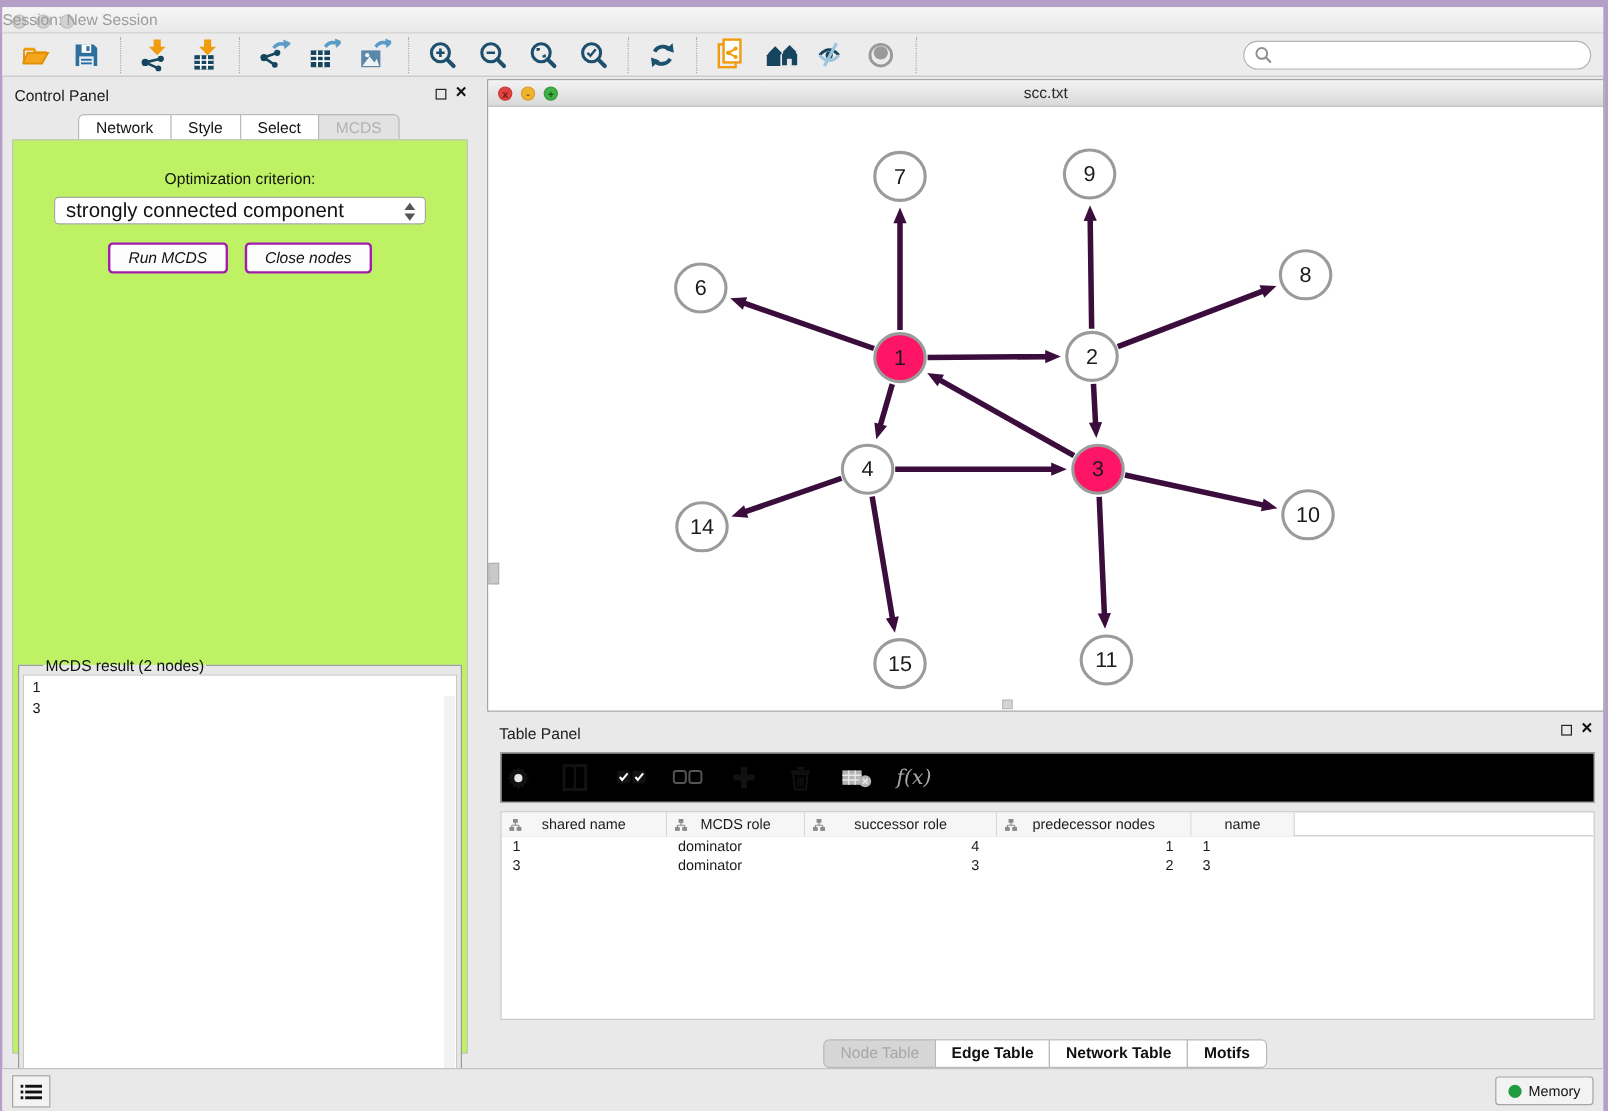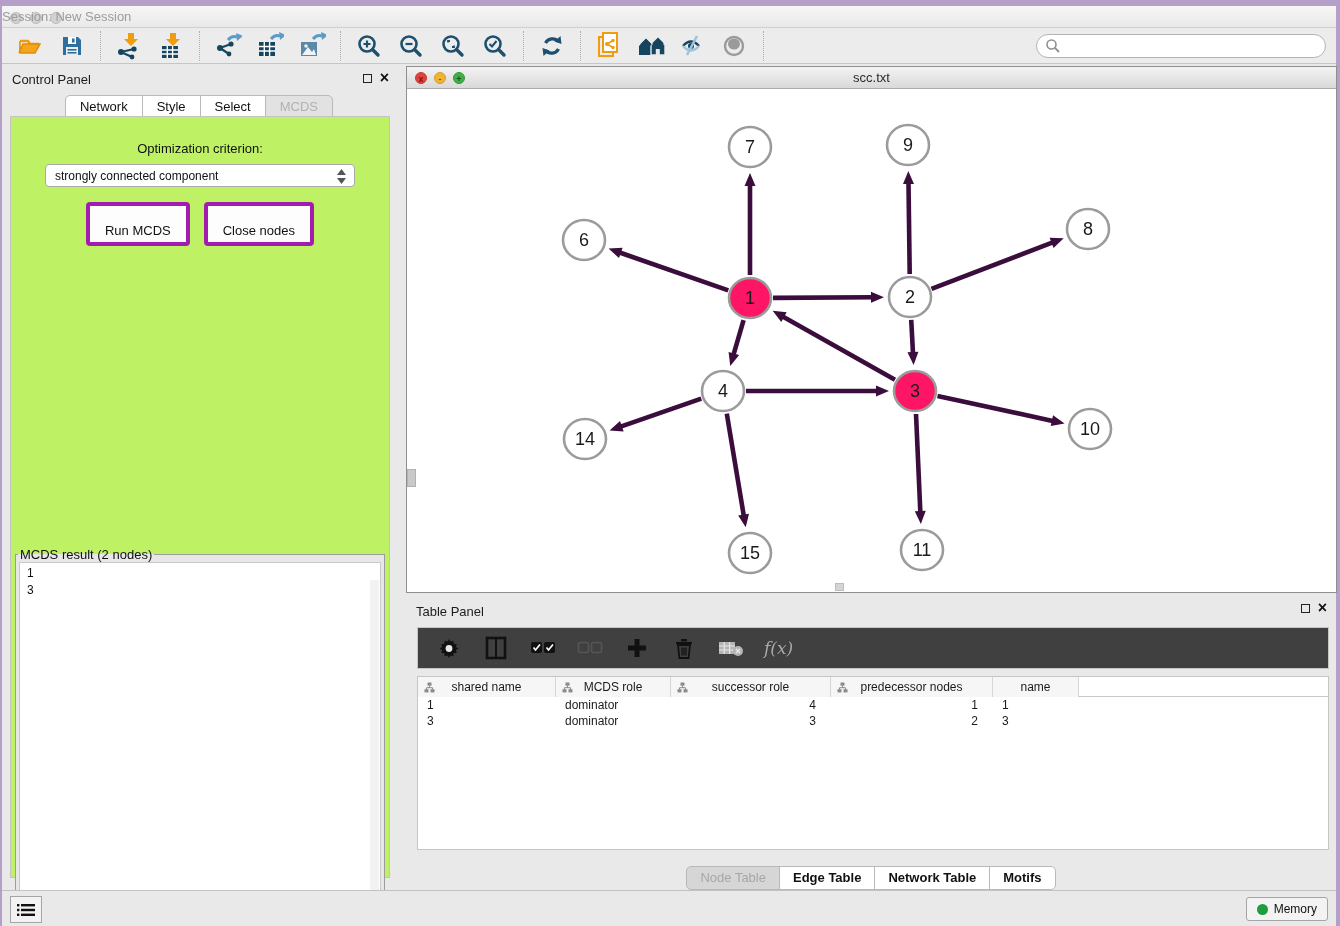--- a/index.html
+++ b/index.html
@@ -37,29 +37,29 @@
   .cp-tabs { position:absolute; left:0; top:29px; width:100%; display:flex; justify-content:center; }
   .tab { font-size:13px; padding:3px 14px 4px; background:#fff; border:1px solid #b9b9b9;
     margin-left:-1px; color:#111; }
   .tab:first-child { border-radius:5px 0 0 0; }
   .tab:last-child { border-radius:0 5px 0 0; }
   .tab.selected { background:#e2e2e2; color:#b2b2b2; }
   .cp-body { position:absolute; left:8px; top:50px; width:380px; height:762px;
     border:1px solid #c4c4c4; background:#bef264; }
   .opt-label { margin-top:24px; text-align:center; font-size:13px; color:#111; }
   .dropdown { position:relative; margin:8px auto 0; width:310px; height:23px; background:#fff;
-    border:1px solid #a9a9a9; border-radius:4px; font-size:12px; color:#111;
+    border:1px solid #a9a9a9; border-radius:4px; font-size:17px; color:#111;
     display:flex; align-items:center; padding-left:9px; }
   .dd-arrows { position:absolute; right:7px; top:3px; }
   .btn-row { display:flex; justify-content:center; gap:14px; margin-top:15px; }
-  .btn { background:#fdfdfd; border:4px solid #a21caf; border-radius:4px; font-size:13px;
-    color:#111; padding:17px 15px 4px; }
+  .btn { background:#fdfdfd; border:2px solid #a21caf; border-radius:4px; font-size:13px;
+    color:#111; padding:3px 15px 4px;font-style:italic; }
   .result-fieldset { position:absolute; left:4px; top:430px; width:370px; height:378px;
     border:1px solid #9c9c9c; background:#e7e7e7; }
-  .result-fieldset legend { font-size:13px; color:#111; margin-left:2px; padding:0 2px; }
+  .result-fieldset legend { font-size:13px; color:#111; margin-left:20px; padding:0 2px; }
   .result-area { position:relative; width:362px; height:356px; margin:0 auto; background:#fff;
     border:1px solid #c9c9c9; font-size:12px; color:#111; padding:2px 0 0 7px;
     white-space:pre-line; line-height:17px; }
   .result-scroll { position:absolute; right:0; top:0; width:9px; height:100%; background:#f2f2f2; }
 
   
   .network-window { position:absolute; left:404px; top:60px; width:931px; height:527px;
     border:1px solid #8f8f8f; background:#fff; }
   .nw-titlebar { position:relative; height:22px; background:linear-gradient(#f3f3f3,#d9d9d9);
     border-bottom:1px solid #ababab; }
@@ -72,21 +72,21 @@
   .nw-title { text-align:center; font-size:13px; color:#2b2b2b; padding-top:3px; }
   .nw-canvas { position:relative; width:929px; height:503px; background:#fff; }
   .nw-vthumb { position:absolute; left:0; top:380px; width:9px; height:18px; background:#c9c9c9; border:1px solid #b2b2b2; }
   .nw-hthumb { position:absolute; left:428px; bottom:1px; width:9px; height:8px; background:#d4d4d4; border:1px solid #bdbdbd; }
 
   
   .table-panel { position:absolute; left:404px; top:590px; width:931px; height:294px; }
   .tp-header { position:absolute; left:10px; top:8px; font-size:13px; color:#1c1c1c; }
   .tp-ctl { right:10px; }
   .tp-toolbar { position:absolute; left:11px; top:31px; width:912px; height:42px;
-    border:1px solid #c6c6c6; background:#404040; display:flex; align-items:center; gap:19px; padding-left:17px; }
+    border:1px solid #c6c6c6; background:#000000; display:flex; align-items:center; gap:19px; }
   .fx { font-family:"DejaVu Serif", serif; font-style:italic; font-size:17px; color:#a9a9a9; }
   .tp-table { position:absolute; left:11px; top:80px; width:912px; height:174px; background:#fff;
     border:1px solid #c6c6c6; overflow:hidden; }
   .tp-head { display:flex; height:20px; border-bottom:1px solid #c9c9c9; }
   .th { position:relative; background:#f6f6f6; border-right:1px solid #d6d6d6; height:20px;
     font-size:12px; color:#1a1a1a; text-align:center; line-height:20px; }
   .th .hicon { position:absolute; left:6px; top:5px; }
   .tp-rows { font-size:12px; color:#1a1a1a; }
   .tr { display:flex; height:16px; line-height:16px; }
   .td { overflow:hidden; white-space:nowrap; }

